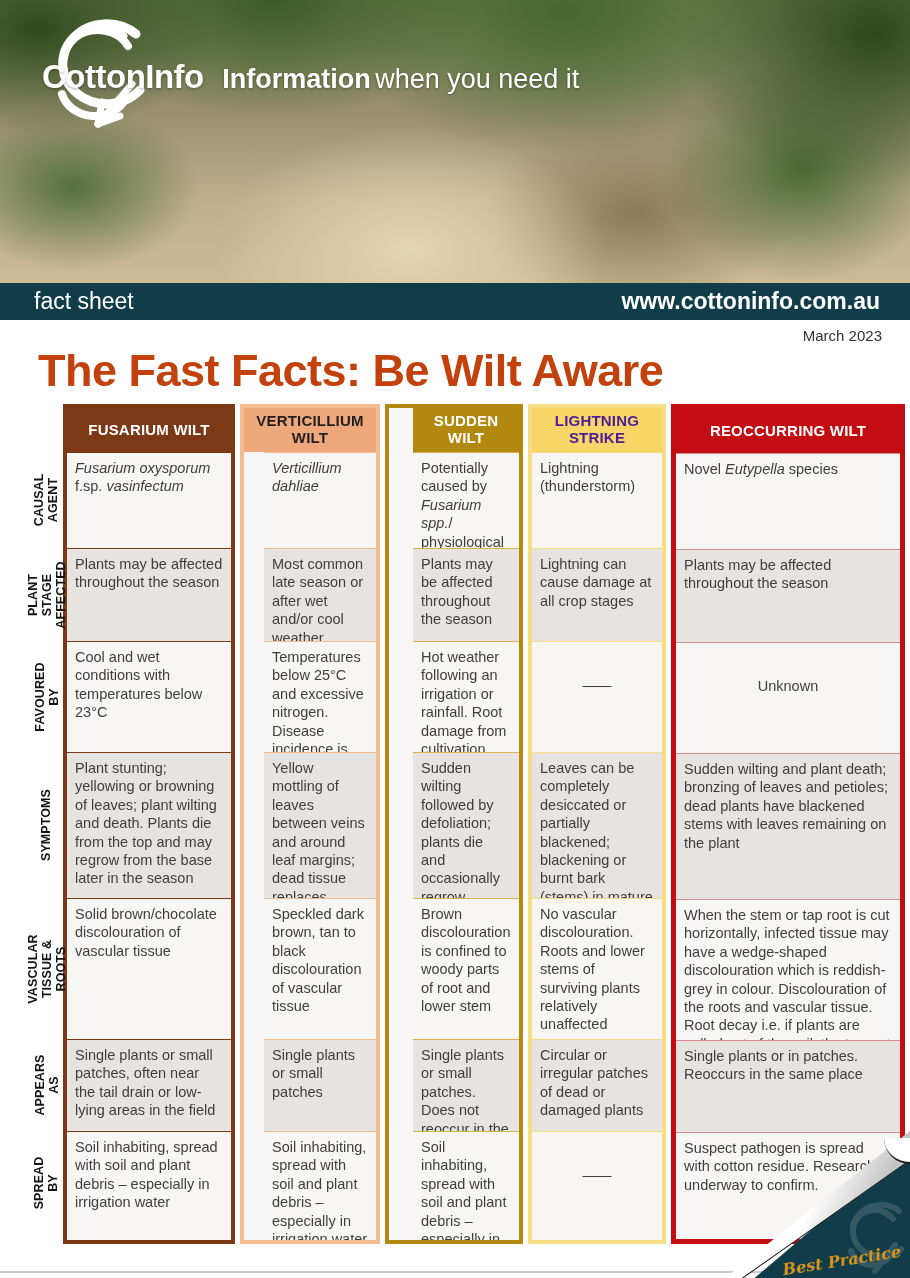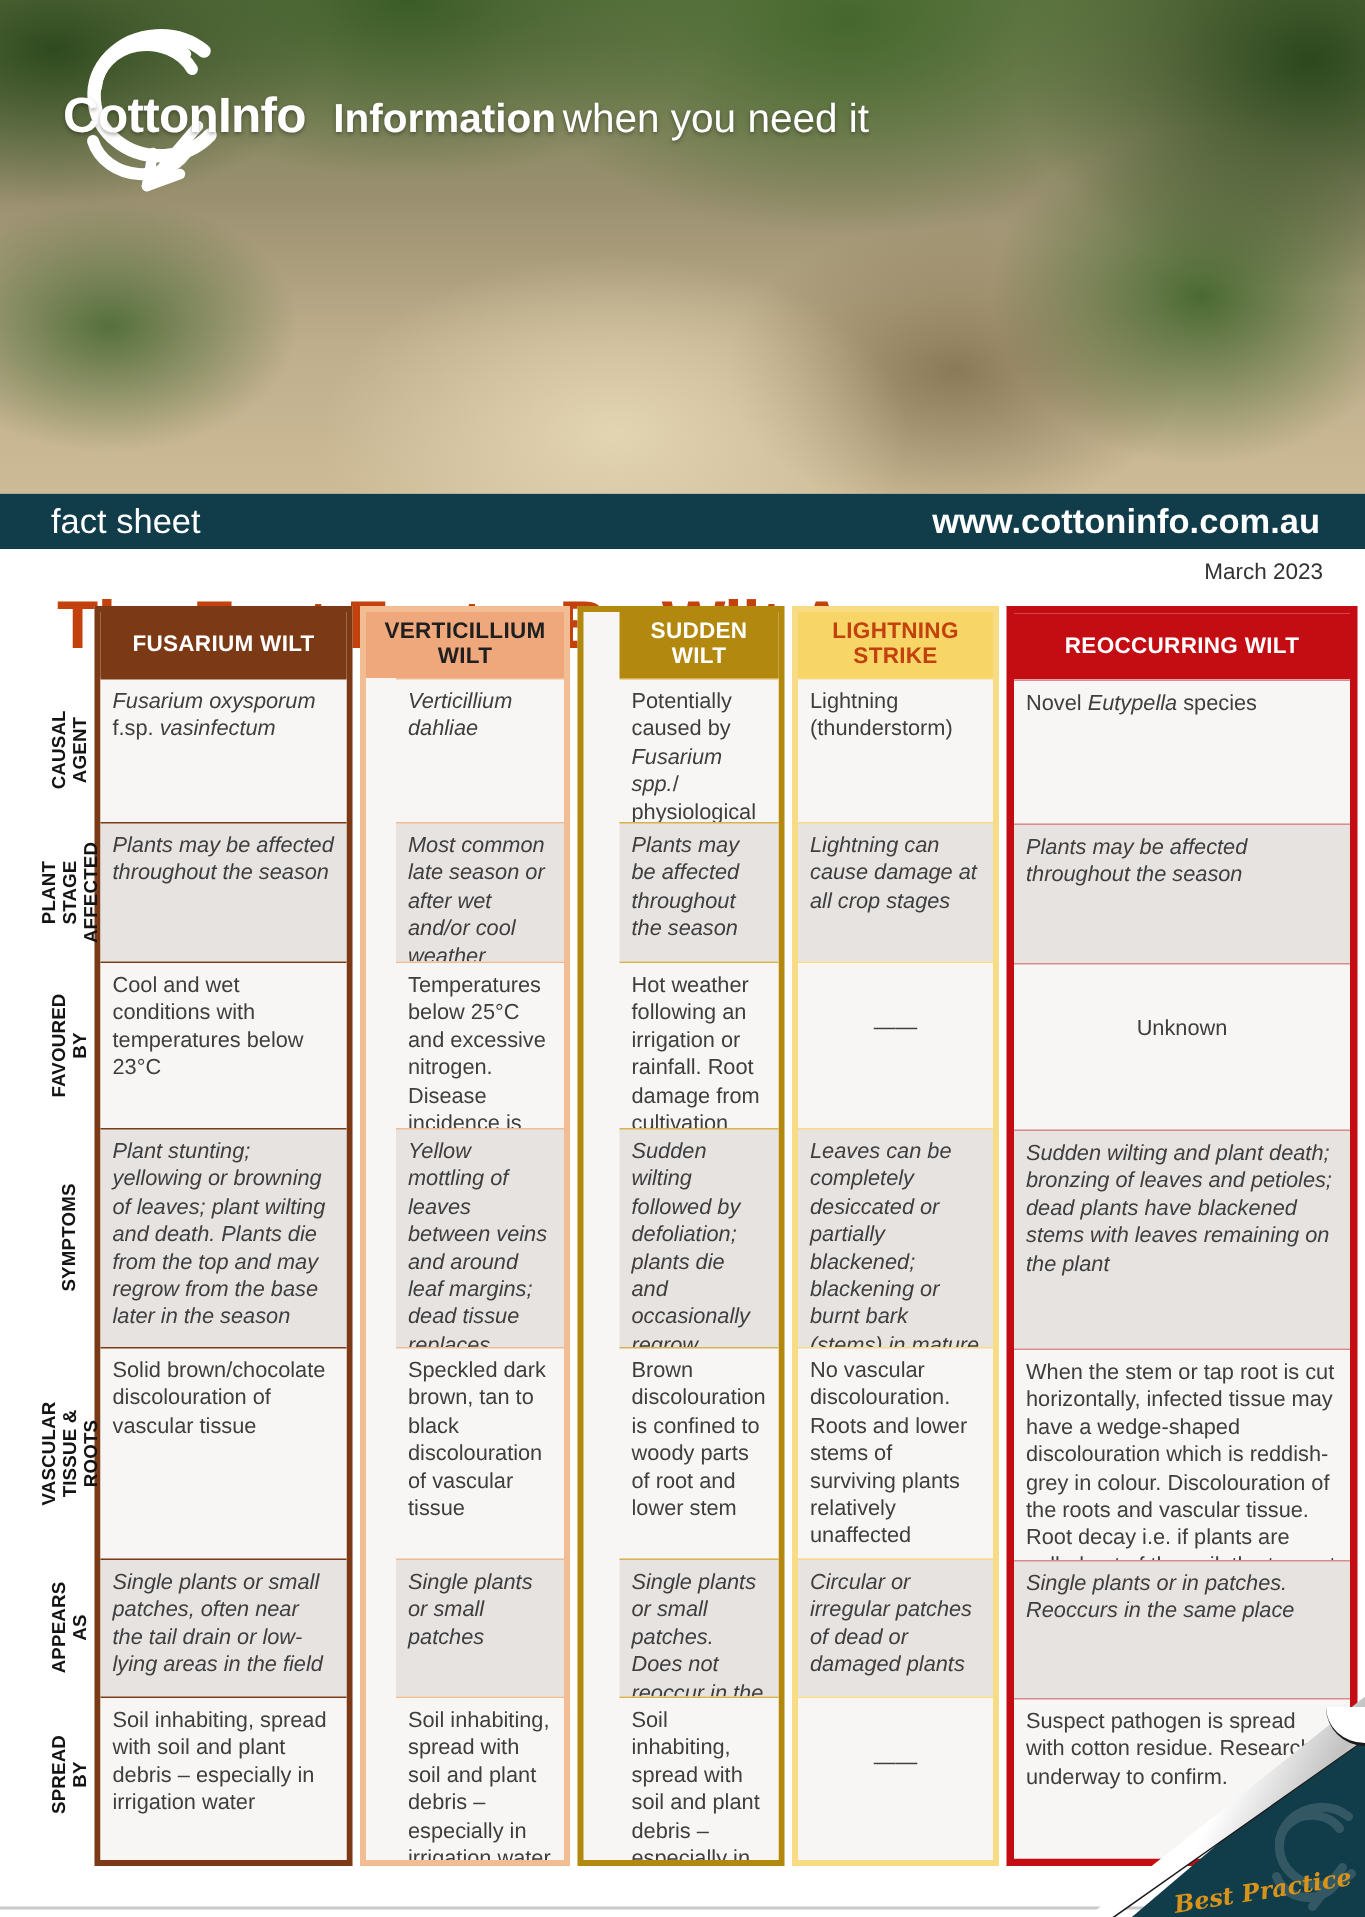--- a/index.html
+++ b/index.html
@@ -1,20 +1,20 @@
 <!DOCTYPE html>
 <html><head>
 <meta charset="utf-8">
 <style>
   html,body{margin:0;padding:0;background:#ffffff;}
   .page{position:relative;width:910px;height:1278px;background:#ffffff;overflow:hidden;
         font-family:"Liberation Sans",sans-serif;}
 
   
-  .photo{position:relative;width:910px;height:329px;overflow:hidden;
+  .photo{position:relative;width:910px;height:283px;overflow:hidden;
     background:
       radial-gradient(ellipse 260px 150px at 4% 10%, #2e4a1e 0%, rgba(46,74,30,0) 70%),
       radial-gradient(ellipse 300px 170px at 30% 0%, #3b5c27 0%, rgba(59,92,39,0) 70%),
       radial-gradient(ellipse 320px 200px at 62% 4%, #45682e 0%, rgba(69,104,46,0) 72%),
       radial-gradient(ellipse 280px 220px at 96% 12%, #2c481d 0%, rgba(44,72,29,0) 70%),
       radial-gradient(ellipse 200px 160px at 88% 60%, #4a6a33 0%, rgba(74,106,51,0) 70%),
       radial-gradient(ellipse 180px 120px at 8% 66%, #55703d 0%, rgba(85,112,61,0) 70%),
       radial-gradient(ellipse 260px 160px at 45% 88%, #e3d4b2 0%, rgba(227,212,178,0) 75%),
       radial-gradient(ellipse 220px 140px at 70% 75%, #8a7a58 0%, rgba(138,122,88,0) 70%),
       linear-gradient(180deg,#6f7f4e 0%, #9a9070 40%, #bfae8c 70%, #cdbb97 100%);
@@ -56,38 +56,38 @@
   .col1{width:172px;margin-left:0;}
   .col2{width:140px;}
   .col3{width:138px;padding-left:24px;}
   .col4{width:138px;}
   .col5{width:234px;border-width:5px;}
   .colhead{height:44px;flex:0 0 44px;display:flex;align-items:center;justify-content:center;
       text-align:center;font-weight:700;font-size:15px;line-height:1.12;letter-spacing:0.2px;
       padding:0 6px;}
   .cell{box-sizing:border-box;padding:6px 8px 4px 8px;font-size:14.5px;line-height:1.27;
       color:#3e3e3e;border-top:1.5px solid;background:#f7f6f4;overflow:hidden;}
-  .cell:nth-child(3),.cell:nth-child(5),.cell:nth-child(7){background:#e7e3e0;font-style:italic;}
+  .cell:nth-child(3),.cell:nth-child(5),.cell:nth-child(7){background:#e7e3e0;}
   .cell.r1{height:96px;flex:0 0 96px;}
   .cell.r2{height:93px;flex:0 0 93px;}
   .cell.r3{height:111px;flex:0 0 111px;}
   .cell.r4{height:146px;flex:0 0 146px;}
   .cell.r5{height:141px;flex:0 0 141px;}
   .cell.r6{height:92px;flex:0 0 92px;}
   .cell.r7{flex:1 1 auto;}
   .cell.center{display:flex;align-items:flex-start;justify-content:center;text-align:center;
       padding-top:34px;}
 
   .c-fus{border-color:#7b3a15;}  .c-fus .colhead{background:#7b3a15;color:#ffffff;}
   .c-fus .cell{border-top-color:#7b3a15;}
   .c-ver{border-color:#f2bd92;align-items:center;}  .c-ver .colhead{background:#efa87c;color:#1f1f1f;}
   .c-ver .cell{border-top-color:#f2bd92;margin-left:20px;}
   .c-sud{border-color:#b3880e;}  .c-sud .colhead{background:#b3880e;color:#ffffff;}
   .c-sud .cell{border-top-color:#d9b24a;}
-  .c-lig{border-color:#f8dc85;}  .c-lig .colhead{background:#f7d567;color:#c2410c;}
+  .c-lig{border-color:#f8dc85;}  .c-lig .colhead{background:#f7d567;color:#4c1d95;}
   .c-lig .cell{border-top-color:#f8dc85;}
   .c-reo{border-color:#c30d13;}  .c-reo .colhead{background:#c30d13;color:#ffffff;}
   .c-reo .cell{border-top-color:#d98a8c;}
 
   
   .bottomline{position:absolute;left:0;bottom:5px;width:910px;height:2px;background:#c9c9c9;}
   .curl{position:absolute;right:0;bottom:0;width:185px;height:150px;}
   .curl-teal{position:absolute;inset:0;background:#113c4a;
       clip-path:polygon(16% 100%,100% 100%,100% 12%);}
   .curl-white{position:absolute;inset:0;

